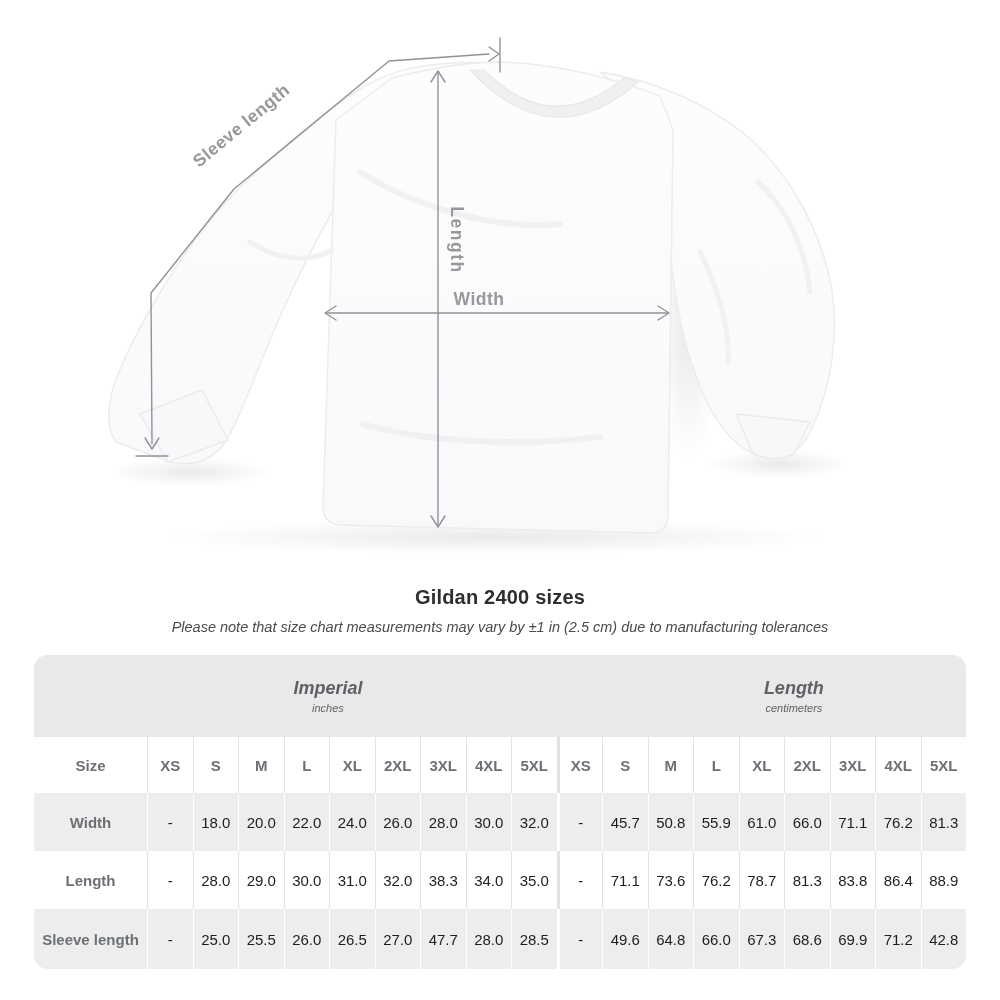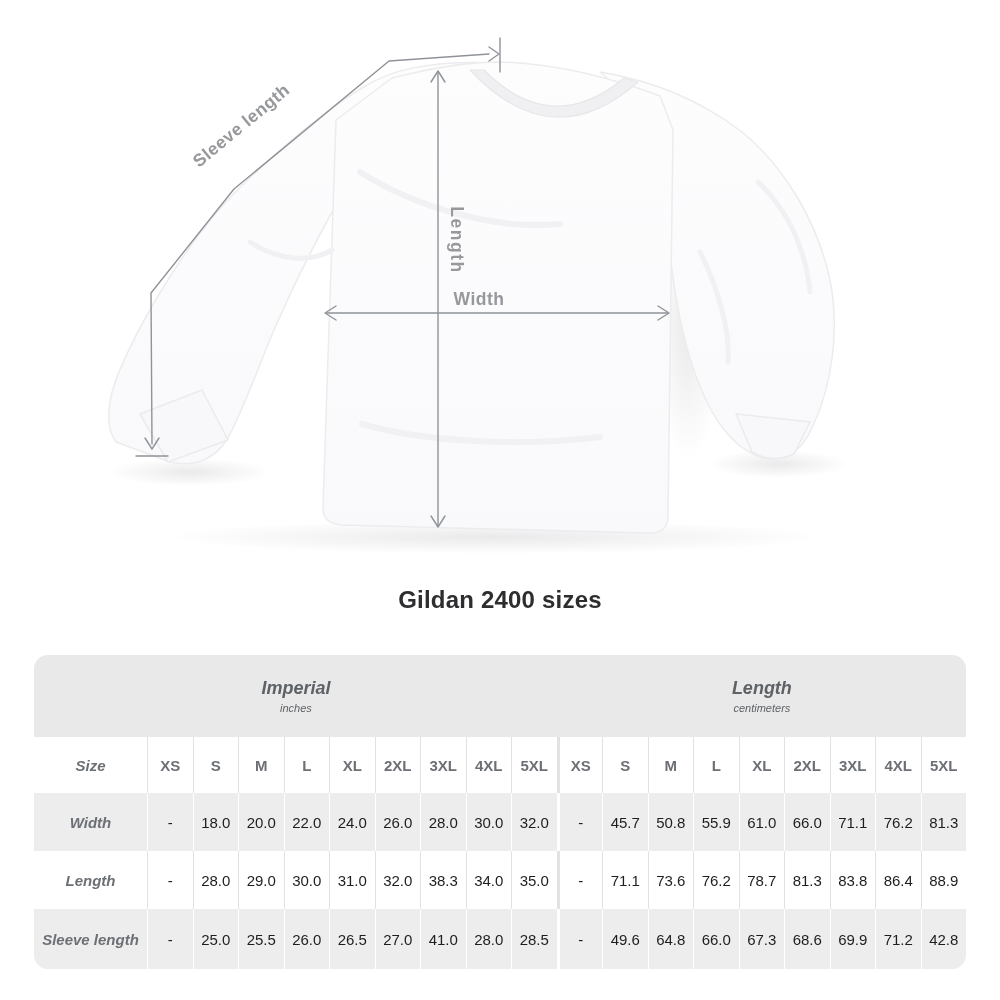--- a/index.html
+++ b/index.html
@@ -2,41 +2,41 @@
 <html><head>
 <meta charset="utf-8">
 <style>
   html,body{margin:0;padding:0;background:#ffffff;}
   .page{position:relative;width:1000px;height:1000px;background:#ffffff;overflow:hidden;
         font-family:"Liberation Sans","DejaVu Sans",sans-serif;}
   
   .diagram{position:absolute;left:0;top:0;width:1000px;height:565px;}
   
   .chart-title{position:absolute;left:0;top:586px;width:1000px;text-align:center;
-               font-size:24px;font-weight:bold;color:#2e2e30;letter-spacing:.2px;}
+               font-size:20px;font-weight:bold;color:#2e2e30;letter-spacing:.2px;}
   .chart-subtitle{position:absolute;left:0;top:619px;width:1000px;text-align:center;
                   font-size:14.5px;font-style:italic;color:#4a4a4c;}
   
   .size-table{position:absolute;left:34px;top:655px;width:932px;height:314px;
               border-radius:14px;overflow:hidden;background:#ffffff;}
   .units-header{height:82px;background:#e9e9e9;display:flex;}
   .unit-half{display:flex;flex-direction:column;align-items:center;justify-content:center;gap:3px;}
-  .unit-half.imperial{flex:0 0 56.2%;}
+  .unit-half.imperial{flex:0 0 56.2%;padding-left:32px;}
   .unit-half.metric{flex:0 0 43.8%;}
   .unit-name{font-size:18px;font-weight:bold;font-style:italic;color:#5e6266;}
   .unit-sub{font-size:11px;font-style:italic;color:#5e6266;}
   .grid-row{display:grid;grid-template-columns:113px repeat(18,1fr);}
   .row-sizes{height:56px;background:#ffffff;}
   .row-data{height:58px;}
   .row-data:last-child{height:60px;}
   .row-white{background:#ffffff;}
   .row-gray{background:#ededed;}
   .cell{display:flex;align-items:center;justify-content:center;
         font-size:15px;color:#1e1e20;border-left:1px solid #e2e2e4;}
-  .cell:first-child{border-left:none;font-style:italic;}
+  .cell:first-child{border-left:none;}
   .row-gray .cell{border-left-color:#ffffff;}
   .sec-start{border-left-width:3px;}
   .label-cell,.size-cell{font-weight:bold;color:#6c7075;}
 </style>
 </head>
 <body>
 
 <div class="page">
 
   <svg class="diagram" viewBox="0 0 1000 565" xmlns="http://www.w3.org/2000/svg">
@@ -100,20 +100,21 @@
     </g>
 
     <g font-family="Liberation Sans, DejaVu Sans, sans-serif" font-weight="bold" font-size="17.5" fill="#96989c">
       <text x="245" y="130" text-anchor="middle" letter-spacing="0.5" transform="rotate(-39.6 245 130)">Sleeve length</text>
       <text x="451" y="240" text-anchor="middle" letter-spacing="1.5" transform="rotate(90 451 240)">Length</text>
       <text x="479" y="305" text-anchor="middle" letter-spacing="0.5">Width</text>
     </g>
   </svg>
 
   <div class="chart-title">Gildan 2400 sizes</div>
+  <div class="chart-subtitle">Please note that size chart measurements may vary by ±1 in (2.5 cm) due to manufacturing tolerances</div>
 
   <div class="size-table">
     <div class="units-header">
       <div class="unit-half imperial">
         <div class="unit-name">Imperial</div>
         <div class="unit-sub">inches</div>
       </div>
       <div class="unit-half metric">
         <div class="unit-name">Length</div>
         <div class="unit-sub">centimeters</div>
@@ -184,21 +185,21 @@
           <div class="cell value-cell">88.9</div>
         </div>
         <div class="grid-row row-data row-gray">
           <div class="cell label-cell">Sleeve length</div>
           <div class="cell value-cell">-</div>
           <div class="cell value-cell">25.0</div>
           <div class="cell value-cell">25.5</div>
           <div class="cell value-cell">26.0</div>
           <div class="cell value-cell">26.5</div>
           <div class="cell value-cell">27.0</div>
-          <div class="cell value-cell">41.0</div>
+          <div class="cell value-cell">47.7</div>
           <div class="cell value-cell">28.0</div>
           <div class="cell value-cell">28.5</div>
           <div class="cell value-cell sec-start">-</div>
           <div class="cell value-cell">49.6</div>
           <div class="cell value-cell">64.8</div>
           <div class="cell value-cell">66.0</div>
           <div class="cell value-cell">67.3</div>
           <div class="cell value-cell">68.6</div>
           <div class="cell value-cell">69.9</div>
           <div class="cell value-cell">71.2</div>

